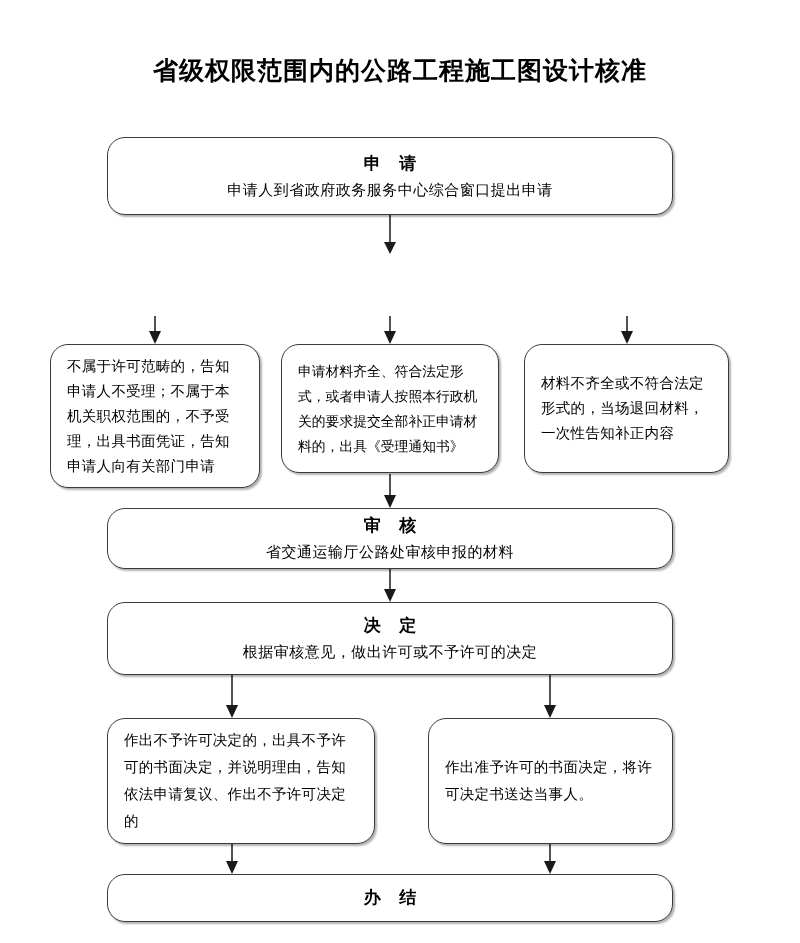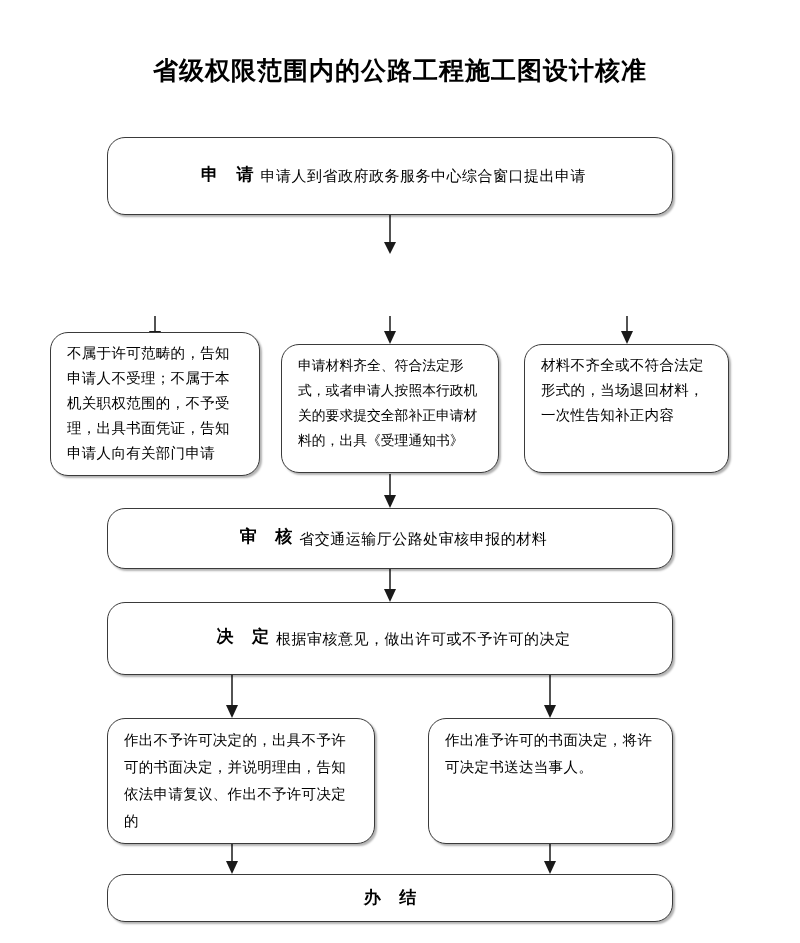--- a/index.html
+++ b/index.html
@@ -41,21 +41,21 @@
 
   
   .node {
     position: absolute;
     box-sizing: border-box;
     background: #ffffff;
     border: 1.4px solid #3a3a3a;
     border-radius: 18px;
     box-shadow: 2px 2px 2px rgba(0,0,0,0.30);
     display: flex;
-    flex-direction: row;
+    flex-direction: column;
     align-items: center;
     justify-content: center;
   }
 
   .node .head {
     font-family: "Liberation Sans", "DejaVu Sans", sans-serif;
     font-weight: bold;
     font-size: 17px;
     letter-spacing: 7px;
     text-indent: 7px;
@@ -168,21 +168,21 @@
       <polygon points="550,874 544,861 556,861"></polygon>
     </g>
   </svg>
 
   <div class="node" style="left:107px; top:137px; width:566px; height:78px;">
     <div class="head">申 请</div>
     <div class="sub">申请人到省政府政务服务中心综合窗口提出申请</div>
   </div>
 
 
-  <div class="node body-box" style="left:50px; top:332px; width:210px; height:144px;">
+  <div class="node body-box" style="left:50px; top:344px; width:210px; height:144px;">
     <div class="para">不属于许可范畴的，告知申请人不受理；不属于本机关职权范围的，不予受理，出具书面凭证，告知申请人向有关部门申请</div>
   </div>
 
   <div class="node body-box tight" style="left:281px; top:344px; width:218px; height:129px;">
     <div class="para">申请材料齐全、符合法定形式，或者申请人按照本行政机关的要求提交全部补正申请材料的，出具《受理通知书》</div>
   </div>
 
   <div class="node body-box" style="left:524px; top:344px; width:205px; height:129px;">
     <div class="para">材料不齐全或不符合法定形式的，当场退回材料，一次性告知补正内容</div>
   </div>

